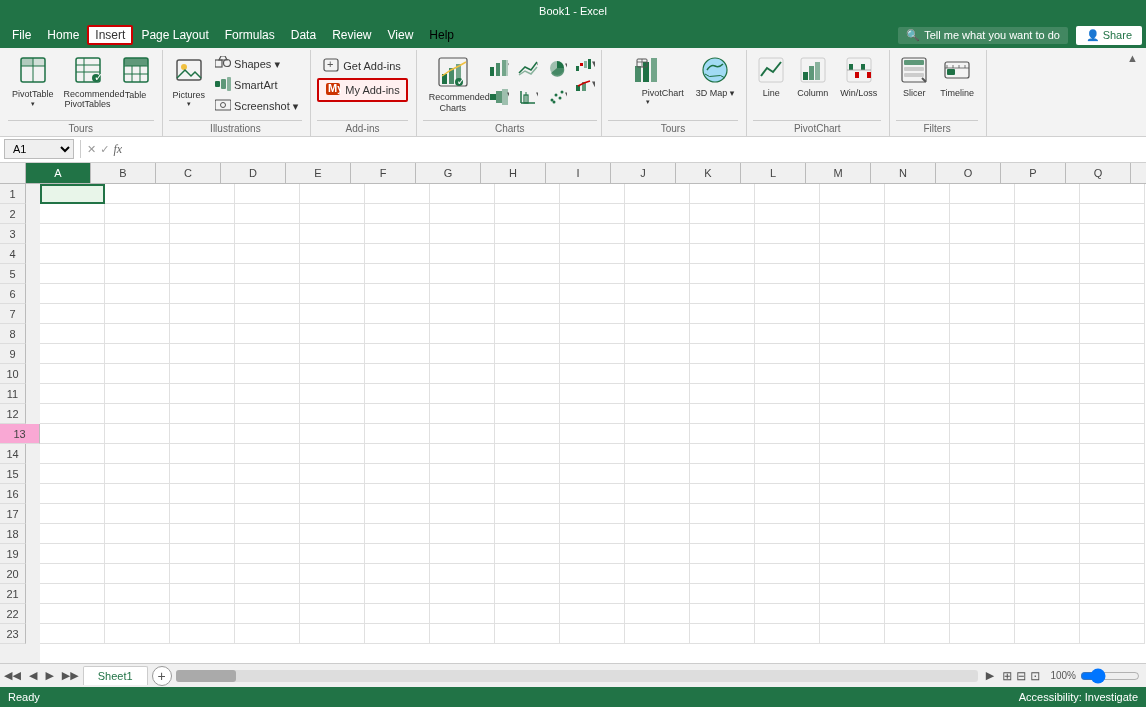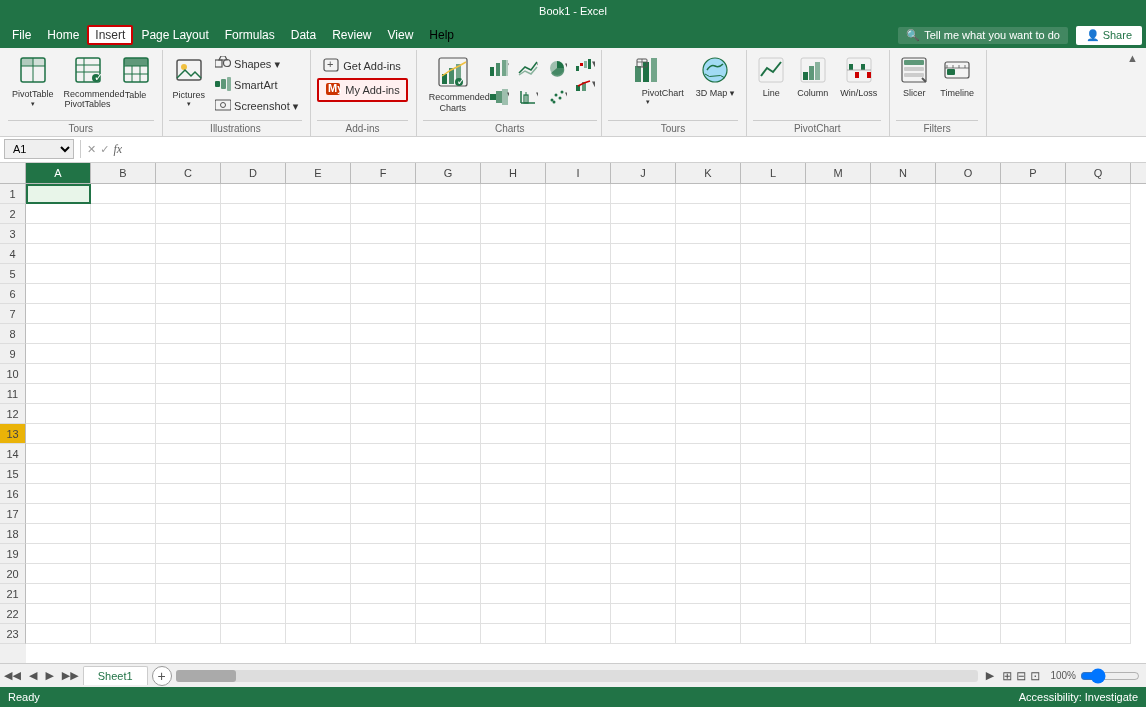--- a/index.html
+++ b/index.html
@@ -404,21 +404,21 @@
         <div style="width: 26px; height: 20px; border-bottom: 1px solid rgb(221, 221, 221); border-right: 1px solid rgb(187, 187, 187); text-align: center; line-height: 20px; font-size: 11px; color: rgb(68, 68, 68); cursor: pointer; background: rgb(240, 240, 240);">3</div>
         <div style="width: 26px; height: 20px; border-bottom: 1px solid rgb(221, 221, 221); border-right: 1px solid rgb(187, 187, 187); text-align: center; line-height: 20px; font-size: 11px; color: rgb(68, 68, 68); cursor: pointer; background: rgb(240, 240, 240);">4</div>
         <div style="width: 26px; height: 20px; border-bottom: 1px solid rgb(221, 221, 221); border-right: 1px solid rgb(187, 187, 187); text-align: center; line-height: 20px; font-size: 11px; color: rgb(68, 68, 68); cursor: pointer; background: rgb(240, 240, 240);">5</div>
         <div style="width: 26px; height: 20px; border-bottom: 1px solid rgb(221, 221, 221); border-right: 1px solid rgb(187, 187, 187); text-align: center; line-height: 20px; font-size: 11px; color: rgb(68, 68, 68); cursor: pointer; background: rgb(240, 240, 240);">6</div>
         <div style="width: 26px; height: 20px; border-bottom: 1px solid rgb(221, 221, 221); border-right: 1px solid rgb(187, 187, 187); text-align: center; line-height: 20px; font-size: 11px; color: rgb(68, 68, 68); cursor: pointer; background: rgb(240, 240, 240);">7</div>
         <div style="width: 26px; height: 20px; border-bottom: 1px solid rgb(221, 221, 221); border-right: 1px solid rgb(187, 187, 187); text-align: center; line-height: 20px; font-size: 11px; color: rgb(68, 68, 68); cursor: pointer; background: rgb(240, 240, 240);">8</div>
         <div style="width: 26px; height: 20px; border-bottom: 1px solid rgb(221, 221, 221); border-right: 1px solid rgb(187, 187, 187); text-align: center; line-height: 20px; font-size: 11px; color: rgb(68, 68, 68); cursor: pointer; background: rgb(240, 240, 240);">9</div>
         <div style="width: 26px; height: 20px; border-bottom: 1px solid rgb(221, 221, 221); border-right: 1px solid rgb(187, 187, 187); text-align: center; line-height: 20px; font-size: 11px; color: rgb(68, 68, 68); cursor: pointer; background: rgb(240, 240, 240);">10</div>
         <div style="width: 26px; height: 20px; border-bottom: 1px solid rgb(221, 221, 221); border-right: 1px solid rgb(187, 187, 187); text-align: center; line-height: 20px; font-size: 11px; color: rgb(68, 68, 68); cursor: pointer; background: rgb(240, 240, 240);">11</div>
         <div style="width: 26px; height: 20px; border-bottom: 1px solid rgb(221, 221, 221); border-right: 1px solid rgb(187, 187, 187); text-align: center; line-height: 20px; font-size: 11px; color: rgb(68, 68, 68); cursor: pointer; background: rgb(240, 240, 240);">12</div>
-        <div style="width: 26px; height: 20px; border-bottom: 1px solid rgb(221, 221, 221); border-right: 1px solid rgb(187, 187, 187); text-align: center; line-height: 20px; font-size: 11px; color: rgb(68, 68, 68); cursor: pointer; background: #eab308;">13</div>
+        <div style="width: 40px; height: 20px; border-bottom: 1px solid rgb(221, 221, 221); border-right: 1px solid rgb(187, 187, 187); text-align: center; line-height: 20px; font-size: 11px; color: rgb(68, 68, 68); cursor: pointer; background: #f9a8d4;">13</div>
         <div style="width: 26px; height: 20px; border-bottom: 1px solid rgb(221, 221, 221); border-right: 1px solid rgb(187, 187, 187); text-align: center; line-height: 20px; font-size: 11px; color: rgb(68, 68, 68); cursor: pointer; background: rgb(240, 240, 240);">14</div>
         <div style="width: 26px; height: 20px; border-bottom: 1px solid rgb(221, 221, 221); border-right: 1px solid rgb(187, 187, 187); text-align: center; line-height: 20px; font-size: 11px; color: rgb(68, 68, 68); cursor: pointer; background: rgb(240, 240, 240);">15</div>
         <div style="width: 26px; height: 20px; border-bottom: 1px solid rgb(221, 221, 221); border-right: 1px solid rgb(187, 187, 187); text-align: center; line-height: 20px; font-size: 11px; color: rgb(68, 68, 68); cursor: pointer; background: rgb(240, 240, 240);">16</div>
         <div style="width: 26px; height: 20px; border-bottom: 1px solid rgb(221, 221, 221); border-right: 1px solid rgb(187, 187, 187); text-align: center; line-height: 20px; font-size: 11px; color: rgb(68, 68, 68); cursor: pointer; background: rgb(240, 240, 240);">17</div>
         <div style="width: 26px; height: 20px; border-bottom: 1px solid rgb(221, 221, 221); border-right: 1px solid rgb(187, 187, 187); text-align: center; line-height: 20px; font-size: 11px; color: rgb(68, 68, 68); cursor: pointer; background: rgb(240, 240, 240);">18</div>
         <div style="width: 26px; height: 20px; border-bottom: 1px solid rgb(221, 221, 221); border-right: 1px solid rgb(187, 187, 187); text-align: center; line-height: 20px; font-size: 11px; color: rgb(68, 68, 68); cursor: pointer; background: rgb(240, 240, 240);">19</div>
         <div style="width: 26px; height: 20px; border-bottom: 1px solid rgb(221, 221, 221); border-right: 1px solid rgb(187, 187, 187); text-align: center; line-height: 20px; font-size: 11px; color: rgb(68, 68, 68); cursor: pointer; background: rgb(240, 240, 240);">20</div>
         <div style="width: 26px; height: 20px; border-bottom: 1px solid rgb(221, 221, 221); border-right: 1px solid rgb(187, 187, 187); text-align: center; line-height: 20px; font-size: 11px; color: rgb(68, 68, 68); cursor: pointer; background: rgb(240, 240, 240);">21</div>
         <div style="width: 26px; height: 20px; border-bottom: 1px solid rgb(221, 221, 221); border-right: 1px solid rgb(187, 187, 187); text-align: center; line-height: 20px; font-size: 11px; color: rgb(68, 68, 68); cursor: pointer; background: rgb(240, 240, 240);">22</div>
         <div style="width: 26px; height: 20px; border-bottom: 1px solid rgb(221, 221, 221); border-right: 1px solid rgb(187, 187, 187); text-align: center; line-height: 20px; font-size: 11px; color: rgb(68, 68, 68); cursor: pointer; background: rgb(240, 240, 240);">23</div>

